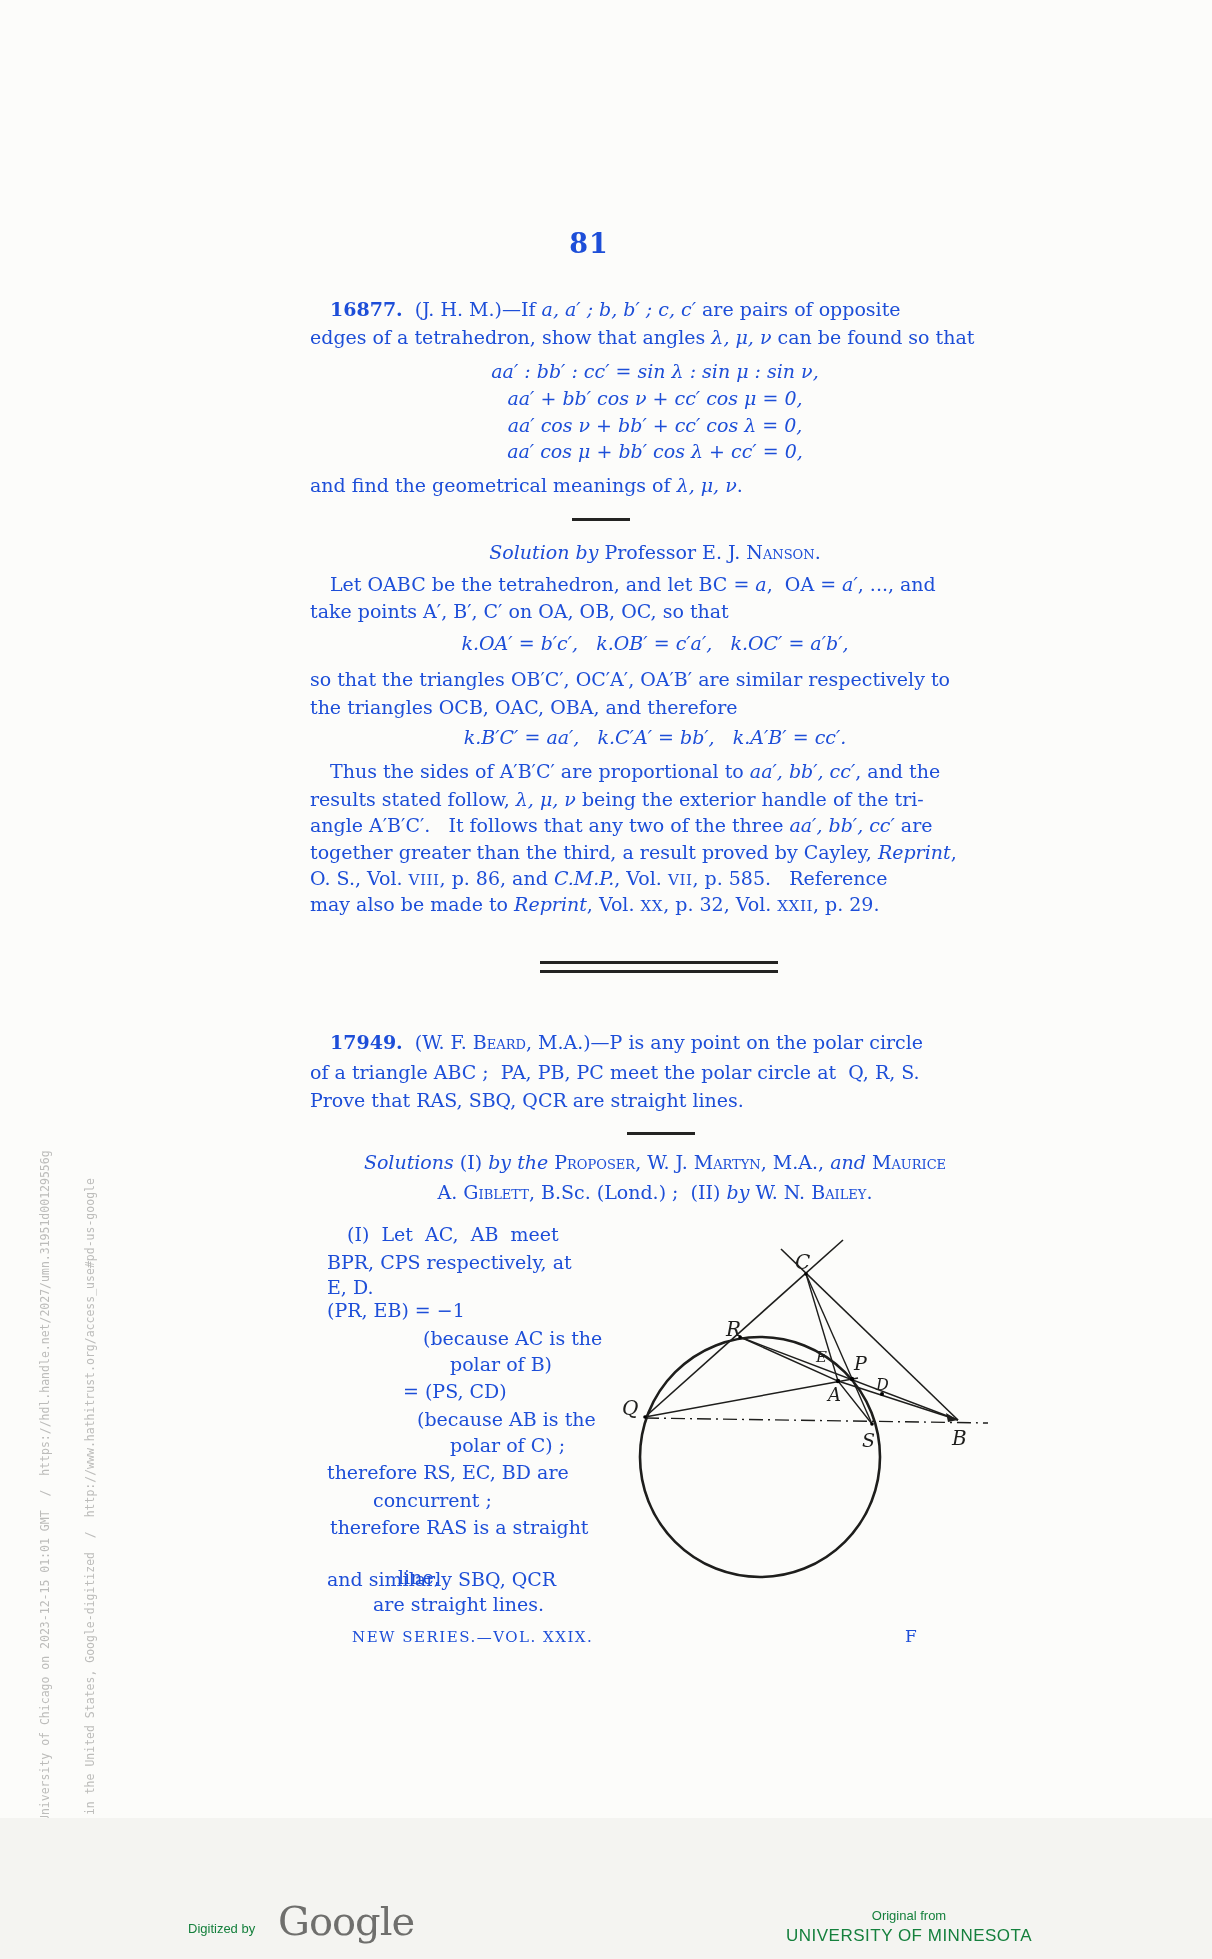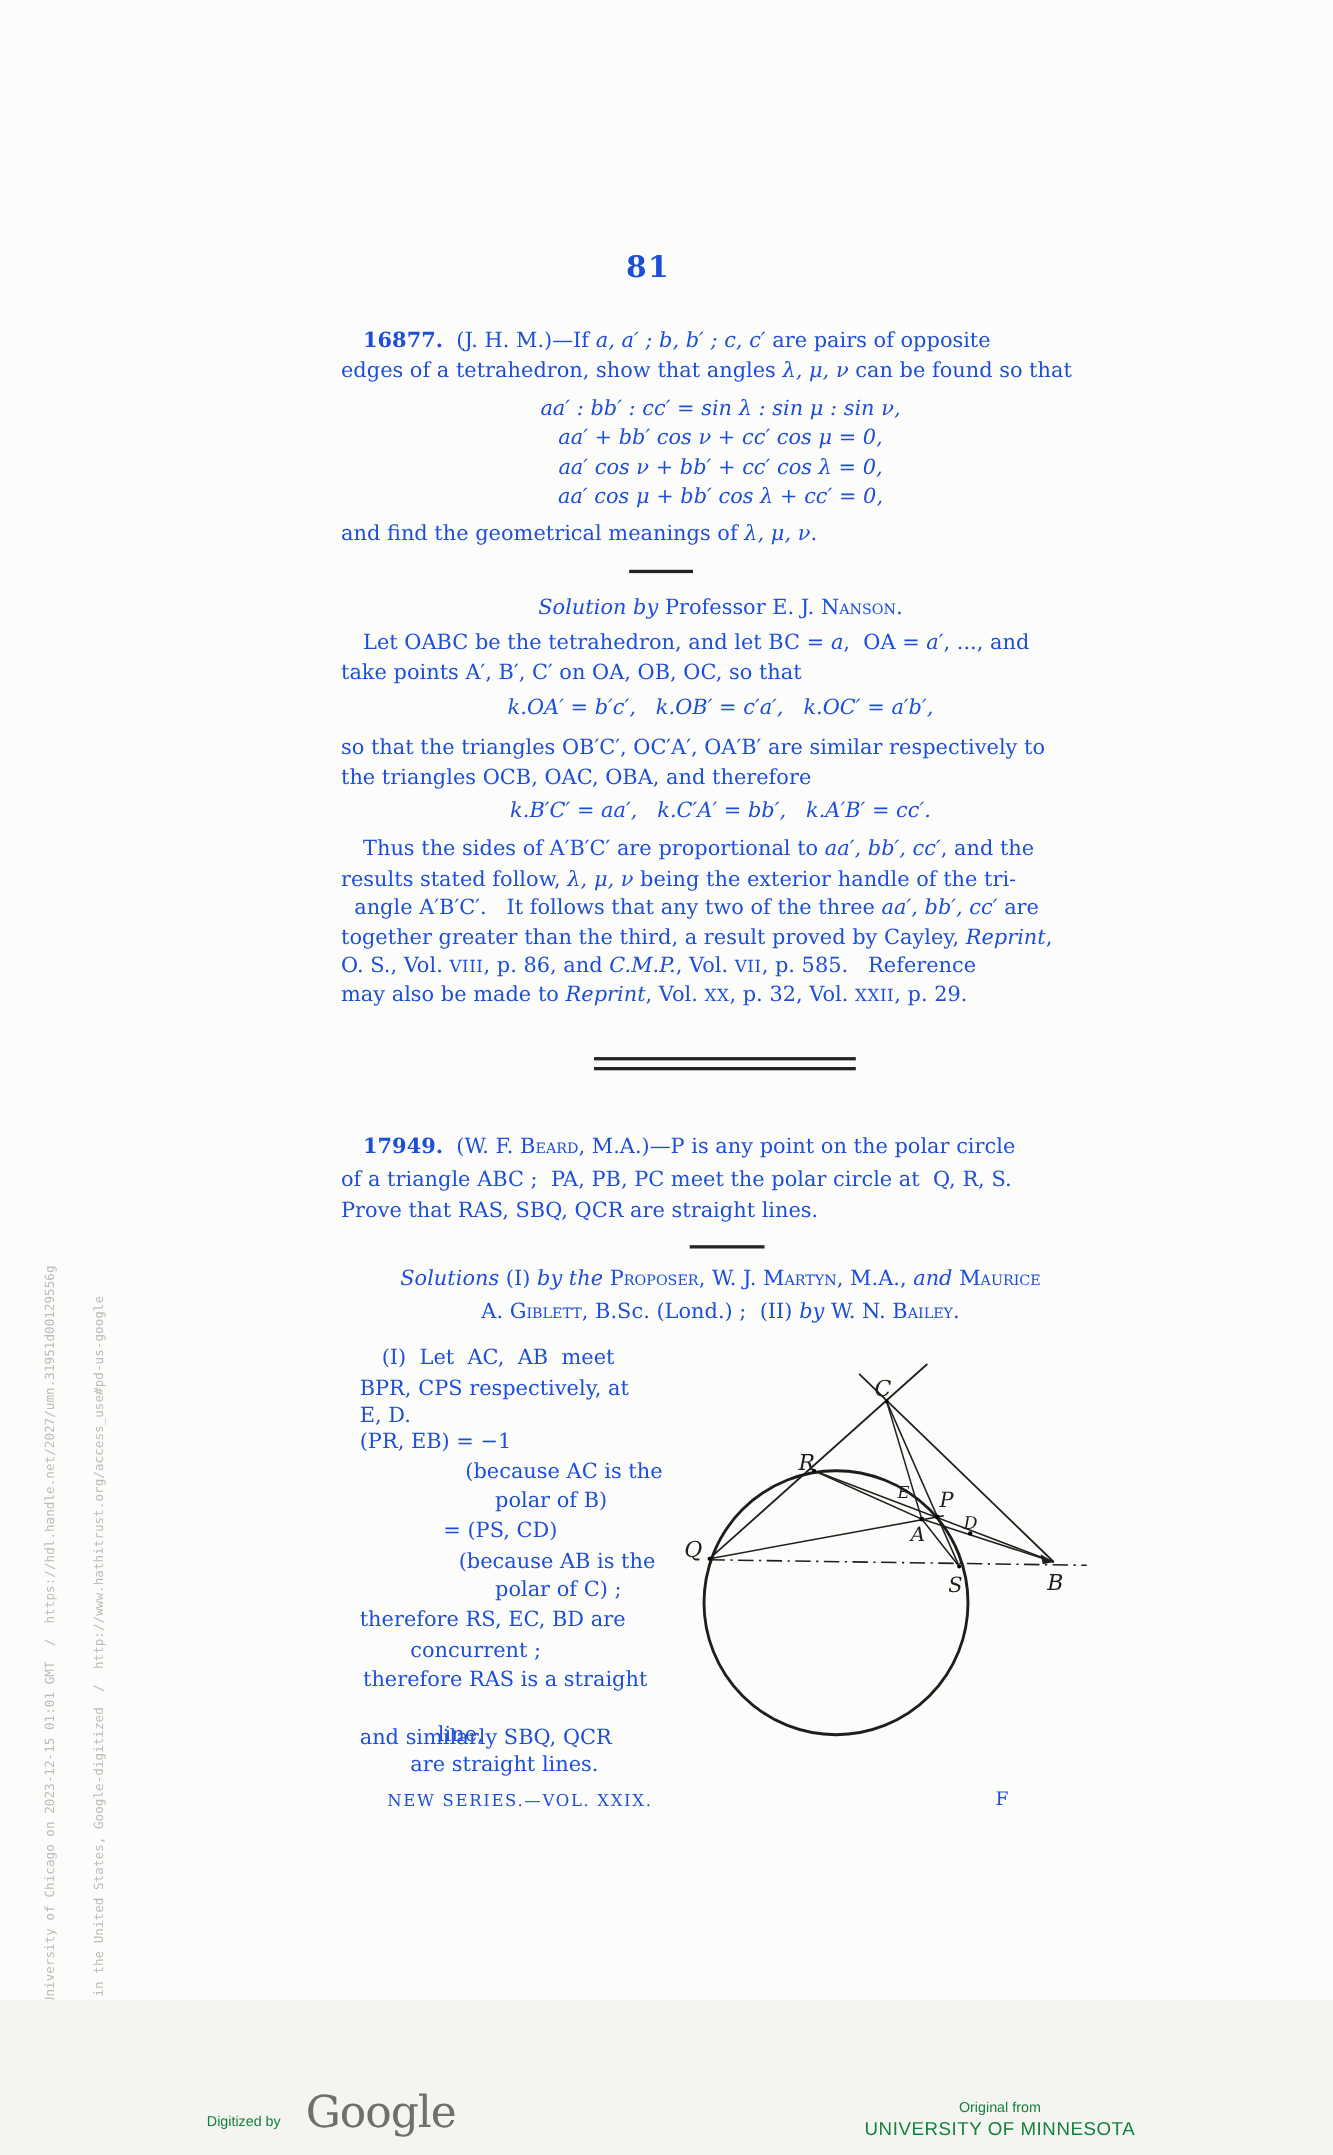--- a/index.html
+++ b/index.html
@@ -48,21 +48,21 @@
 
   <div class="tl ctr" style="top:541px;"><span class="i">Solution by </span><span>Professor E. J. </span><span class="sc">Nanson</span><span>.</span></div>
   <div class="tl" style="top:573px;left:330px;"><span>Let OABC be the tetrahedron, and let BC = </span><span class="i">a</span><span>,  OA = </span><span class="i">a′</span><span>, ..., and</span></div>
   <div class="tl" style="top:600px;left:310px;">take points A′, B′, C′ on OA, OB, OC, so that</div>
   <div class="tl eq ctr" style="top:632px;">k.OA′ = b′c′,   k.OB′ = c′a′,   k.OC′ = a′b′,</div>
   <div class="tl" style="top:668px;left:310px;">so that the triangles OB′C′, OC′A′, OA′B′ are similar respectively to</div>
   <div class="tl" style="top:696px;left:310px;">the triangles OCB, OAC, OBA, and therefore</div>
   <div class="tl eq ctr" style="top:726px;">k.B′C′ = aa′,   k.C′A′ = bb′,   k.A′B′ = cc′.</div>
   <div class="tl" style="top:760px;left:330px;"><span>Thus the sides of A′B′C′ are proportional to </span><span class="i">aa′, bb′, cc′</span><span>, and the</span></div>
   <div class="tl" style="top:788px;left:310px;"><span>results stated follow, </span><span class="i">λ, μ, ν</span><span> being the exterior handle of the tri-</span></div>
-  <div class="tl" style="top:814px;left:322px;"><span>angle A′B′C′.   It follows that any two of the three </span><span class="i">aa′, bb′, cc′</span><span> are</span></div>
+  <div class="tl" style="top:814px;left:310px;"><span>angle A′B′C′.   It follows that any two of the three </span><span class="i">aa′, bb′, cc′</span><span> are</span></div>
   <div class="tl" style="top:841px;left:310px;"><span>together greater than the third, a result proved by Cayley, </span><span class="i">Reprint</span><span>,</span></div>
   <div class="tl" style="top:867px;left:310px;"><span>O. S., Vol. </span><span class="scv">VIII</span><span>, p. 86, and </span><span class="i">C.M.P.</span><span>, Vol. </span><span class="scv">VII</span><span>, p. 585.   Reference</span></div>
   <div class="tl" style="top:893px;left:310px;"><span>may also be made to </span><span class="i">Reprint</span><span>, Vol. </span><span class="scv">XX</span><span>, p. 32, Vol. </span><span class="scv">XXII</span><span>, p. 29.</span></div>
 
   <div class="rule" style="top:961px;left:540px;width:238px;"></div>
   <div class="rule" style="top:970px;left:540px;width:238px;"></div>
 
   <div class="tl" style="top:1031px;left:330px;"><span class="b">17949.</span><span>  (W. F. </span><span class="sc">Beard</span><span>, M.A.)—P is any point on the polar circle</span></div>
   <div class="tl" style="top:1061px;left:310px;">of a triangle ABC ;  PA, PB, PC meet the polar circle at  Q, R, S.</div>
   <div class="tl" style="top:1089px;left:310px;">Prove that RAS, SBQ, QCR are straight lines.</div>

